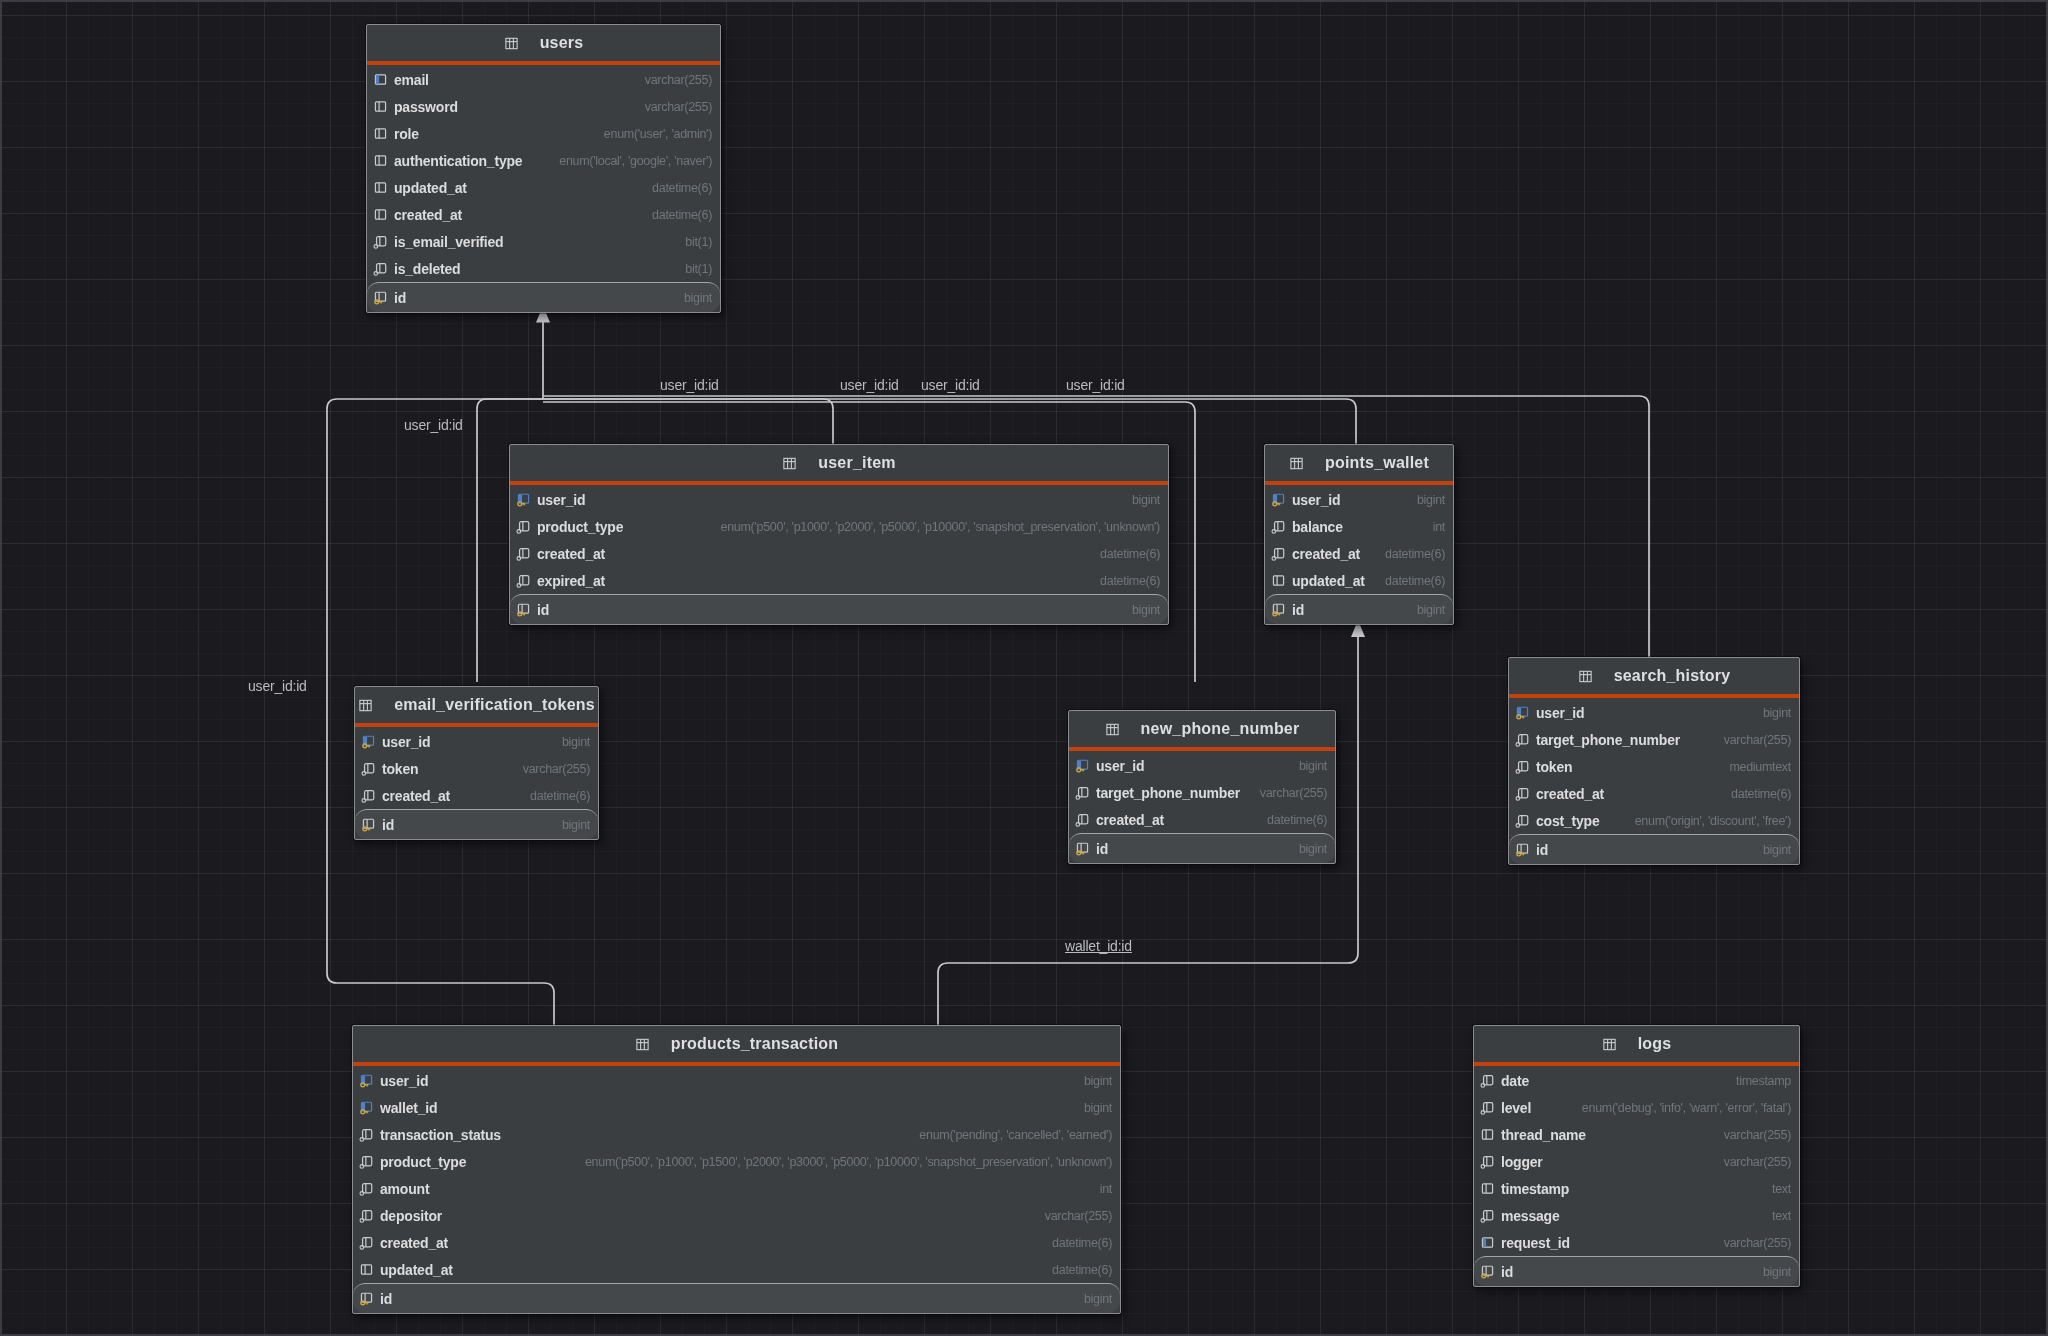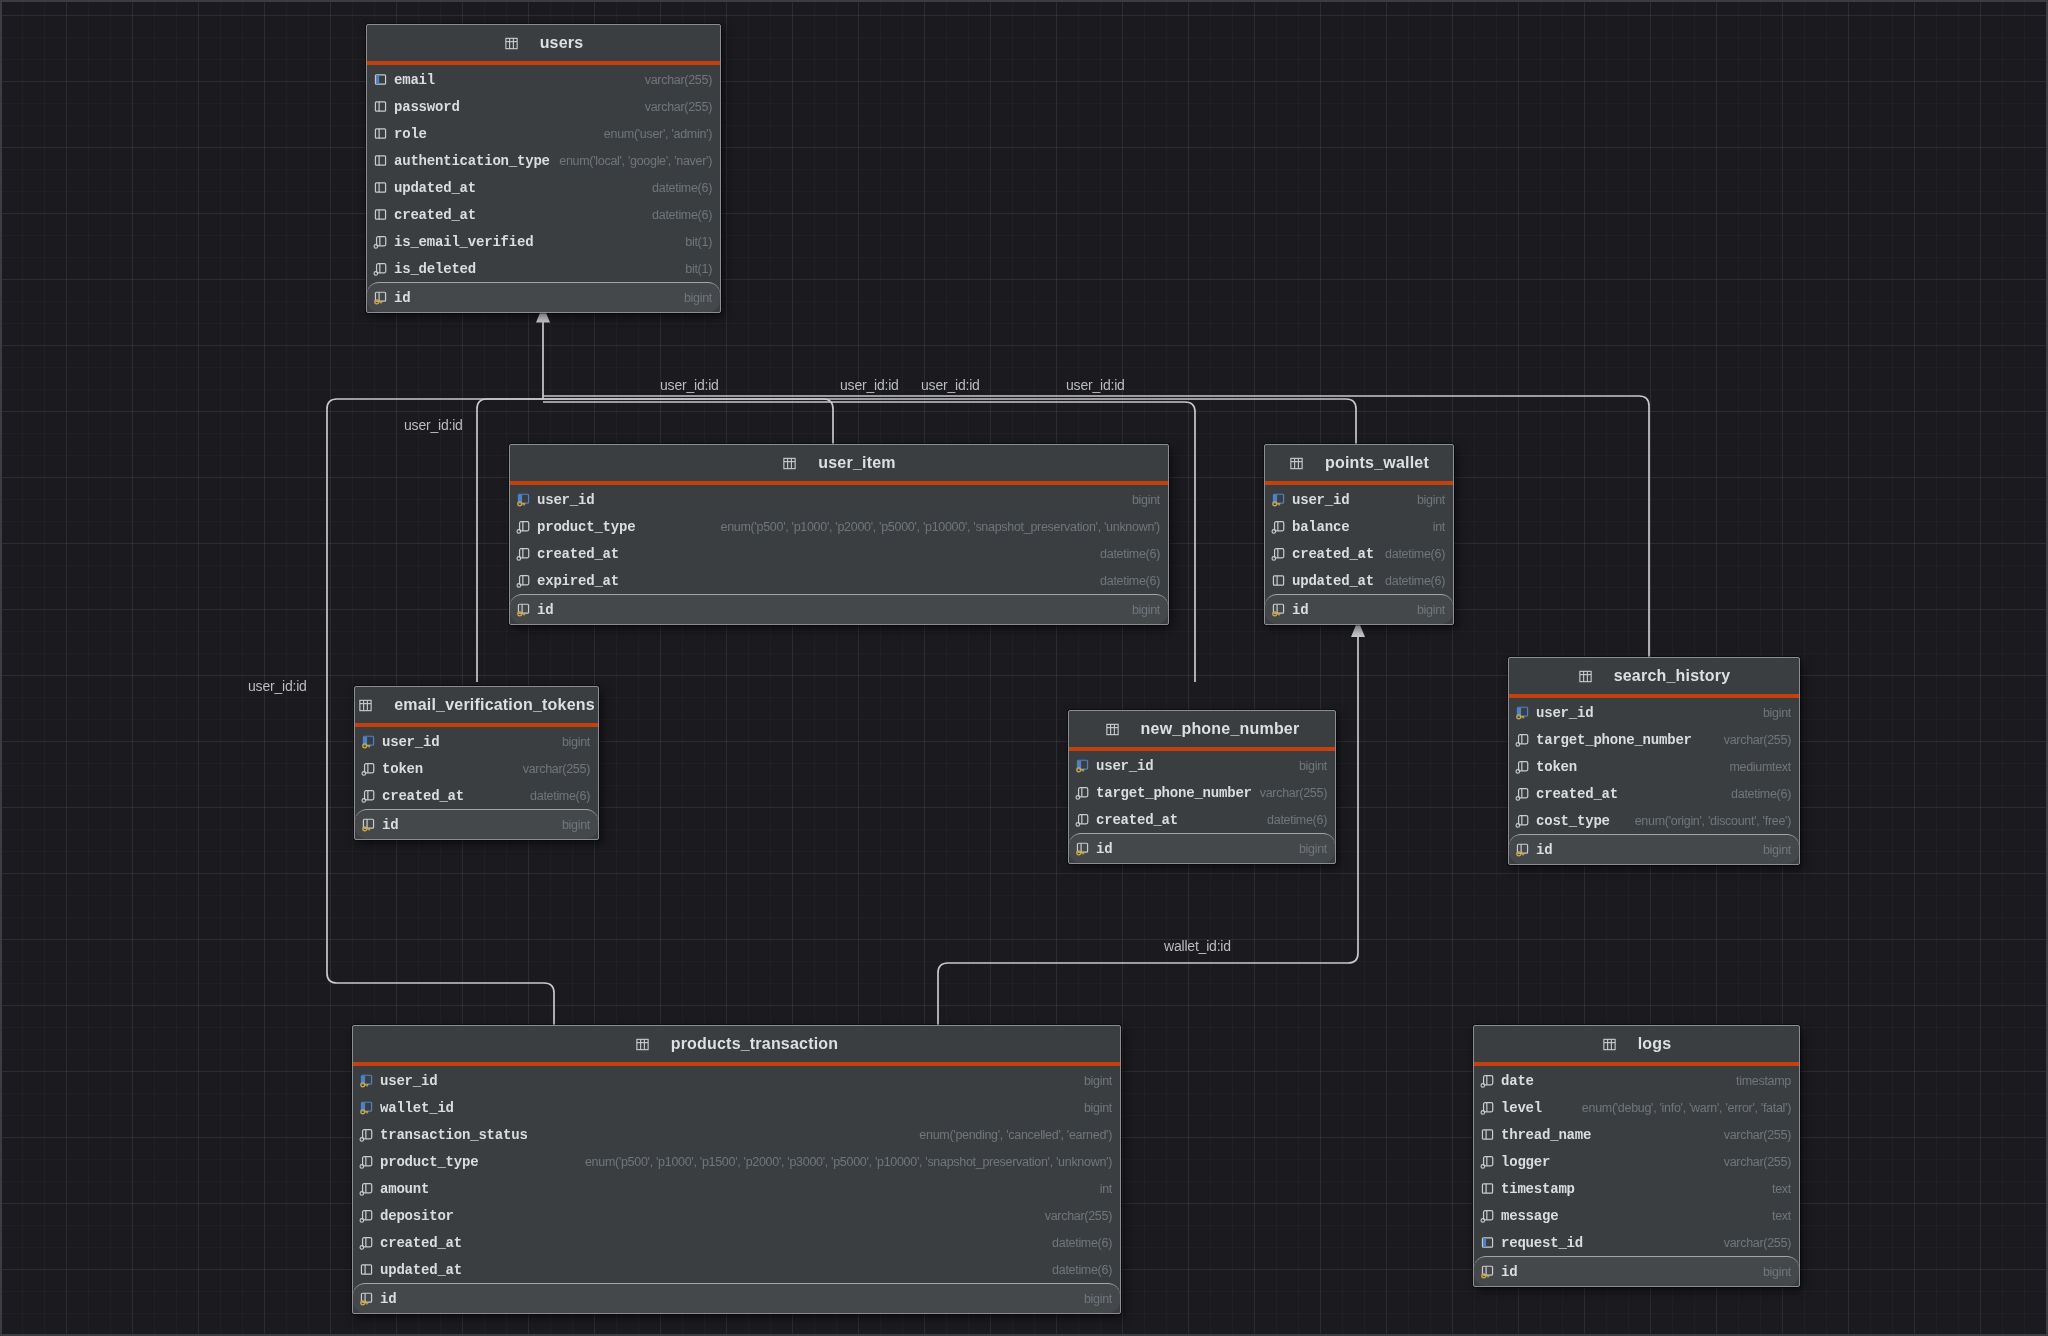--- a/index.html
+++ b/index.html
@@ -28,21 +28,21 @@
   }
   .thead{
     height:36px;display:flex;align-items:center;justify-content:center;gap:21px;
     border-bottom:4px solid #c2410c;
   }
   .ttitle{font-weight:bold;font-size:16px;color:#dddfe1;letter-spacing:0.2px;}
   .rows{padding:1px 0 0 0;}
   .row{height:27px;display:flex;align-items:center;padding:0 8px 0 6px;gap:6px;}
   .row.pk{height:29px;background:#45484b;border-top:1px solid #a3a6a8;border-radius:12px;}
   .cicon{flex:0 0 15px;width:15px;height:15px;display:flex;align-items:center;}
-  .cname{font-weight:bold;font-size:14px;color:#dadcde;letter-spacing:-0.2px;white-space:nowrap;font-family:Liberation Mono, monospace;}
+  .cname{font-weight:bold;font-size:14px;color:#dadcde;letter-spacing:-0.2px;white-space:nowrap;}
   .ctype{flex:1 1 auto;min-width:0;text-align:right;font-size:12.5px;color:#6f767c;
          letter-spacing:-0.3px;white-space:nowrap;overflow:hidden;}
   .wire-label{
     position:absolute;z-index:3;font-size:14px;color:#babcbe;letter-spacing:-0.2px;
     white-space:nowrap;
   }
 </style>
 </head>
 <body>
 
@@ -758,15 +758,15 @@
       </div>
   </div>
 
   <div id="labels">
       <div class="wire-label" style="left: 660px; top: 377px;">user_id:id</div>
       <div class="wire-label" style="left: 840px; top: 377px;">user_id:id</div>
       <div class="wire-label" style="left: 921px; top: 377px;">user_id:id</div>
       <div class="wire-label" style="left: 1066px; top: 377px;">user_id:id</div>
       <div class="wire-label" style="left: 404px; top: 417px;">user_id:id</div>
       <div class="wire-label" style="left: 248px; top: 678px;">user_id:id</div>
-      <div class="wire-label" style="left: 1164px; top: 938px;">wallet_id:id</div>
+      <div class="wire-label" style="left: 1065px; top: 938px; text-decoration: underline;">wallet_id:id</div>
     </div>
 </div>
 
 </body></html>

